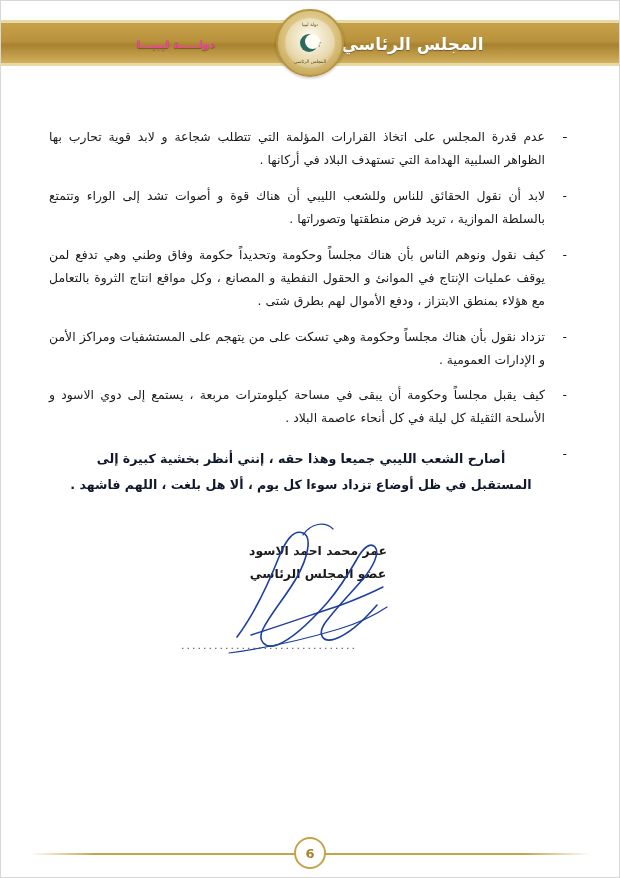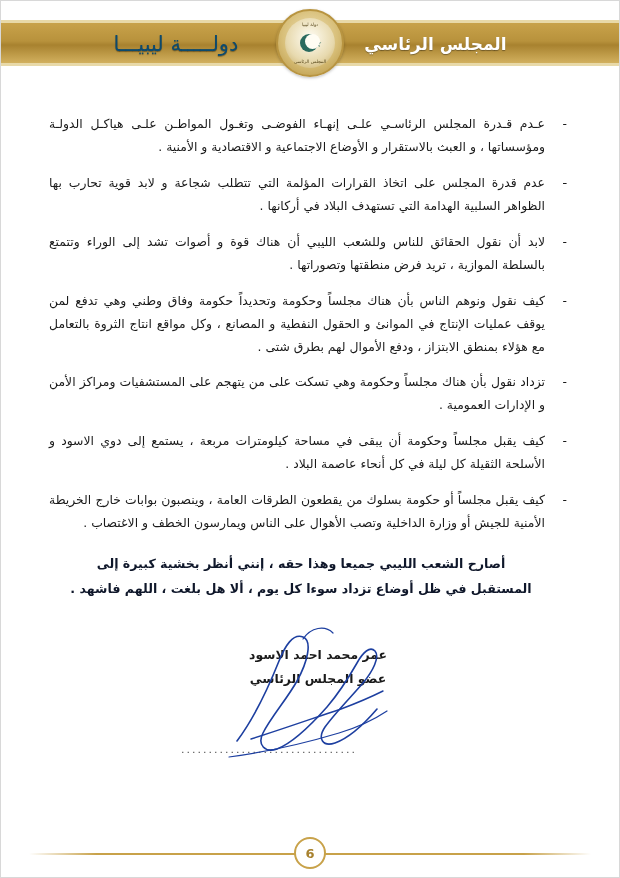--- a/index.html
+++ b/index.html
@@ -72,23 +72,23 @@
     font-size: 17px;
     font-weight: bold;
     letter-spacing: 0.5px;
     text-shadow: 0 1px 1px rgba(0,0,0,0.35);
     white-space: nowrap;
   }
   .header-emblem-space {
     width: 66px;
   }
   .header-sub {
-    color: #0c4a6e;
-    font-size: 21px;
-    font-weight: normal;
+    color: #ec4899;
+    font-size: 11px;
+    font-weight: bold;
     letter-spacing: 1px;
     text-shadow: 0 1px 1px rgba(0,0,0,0.35);
     white-space: nowrap;
   }
   .emblem {
     position: absolute;
     top: 8px;
     left: 50%;
     transform: translateX(-50%);
     width: 64px;
@@ -291,21 +291,20 @@
         </div>
         <div class="emblem-arc-text bottom">المجلس الرئاسي</div>
       </div>
     </div>
   </div>
 
   <div class="content">
     <ul class="bullets">
       <li>
         <span class="dash">-</span>
-        <span>عـدم قـدرة المجلس الرئاسـي علـى إنهـاء الفوضـى وتغـول المواطـن علـى هياكـل الدولـة ومؤسساتها ، و العبث بالاستقرار و الأوضاع الاجتماعية و الاقتصادية و الأمنية .</span>
       </li>
       <li>
         <span class="dash">-</span>
       </li>
       <li>
         <span class="dash">-</span>
         <span>عدم قدرة المجلس على اتخاذ القرارات المؤلمة التي تتطلب شجاعة و لابد قوية تحارب بها الظواهر السلبية الهدامة التي تستهدف البلاد في أركانها .</span>
       </li>
       <li>
         <span class="dash">-</span>
@@ -318,21 +317,20 @@
       <li>
         <span class="dash">-</span>
         <span>تزداد نقول بأن هناك مجلساً وحكومة وهي تسكت على من يتهجم على المستشفيات ومراكز الأمن و الإدارات العمومية .</span>
       </li>
       <li>
         <span class="dash">-</span>
         <span>كيف يقبل مجلساً وحكومة أن يبقى في مساحة كيلومترات مربعة ، يستمع إلى دوي الاسود و الأسلحة الثقيلة كل ليلة في كل أنحاء عاصمة البلاد .</span>
       </li>
       <li>
         <span class="dash">-</span>
-        <span>كيف يقبل مجلساً أو حكومة  بسلوك من يقطعون الطرقات العامة ، وينصبون بوابات خارج الخريطة الأمنية للجيش أو وزارة الداخلية وتصب الأهوال على الناس ويمارسون الخطف و الاغتصاب .</span>
       </li>
     </ul>
 
     <p class="closing">أصارح الشعب الليبي جميعا وهذا حقه ، إنني أنظر بخشية كبيرة إلى المستقبل في ظل أوضاع   تزداد سوءا كل يوم ، ألا هل بلغت ، اللهم فاشهد .</p>
 
     <div class="signature-block">
       <div class="sig-names">
         <div>عمر محمد احمد الاسود</div>
         <div>عضو المجلس الرئاسي</div>
       </div>

